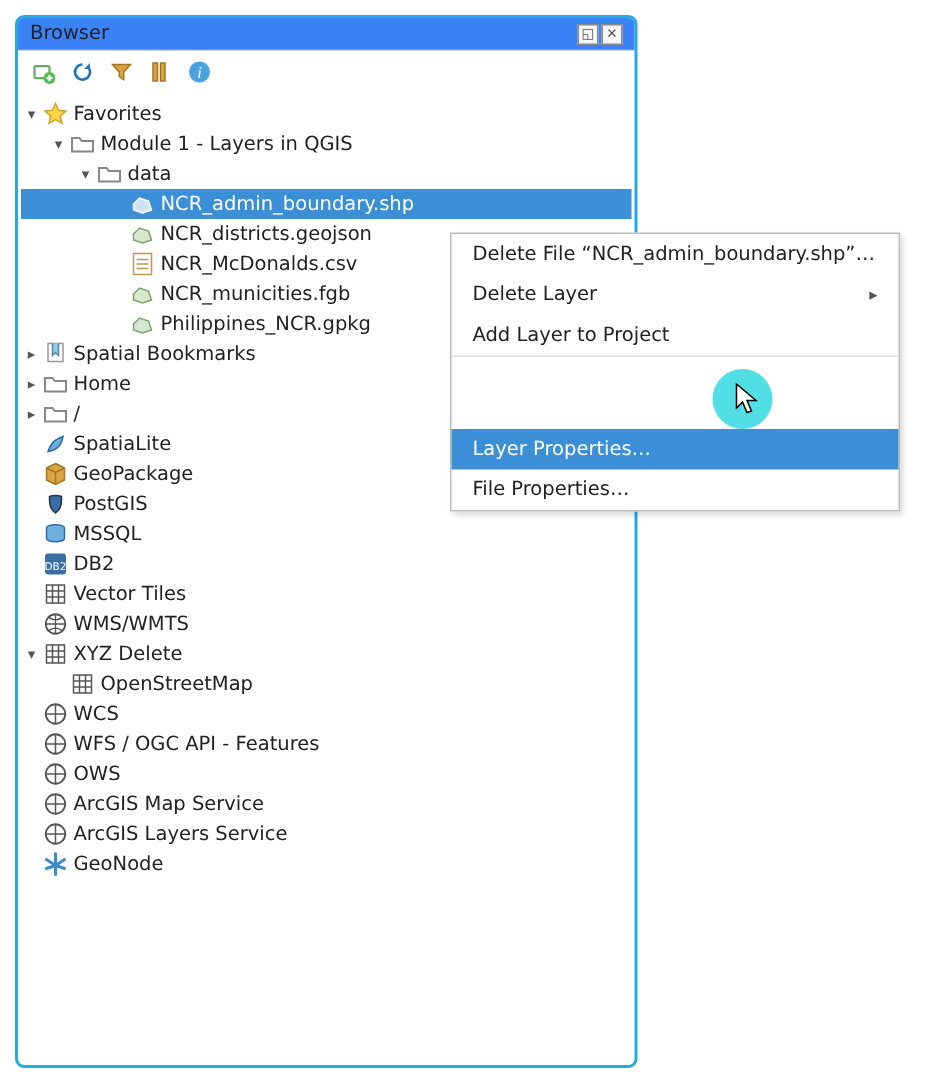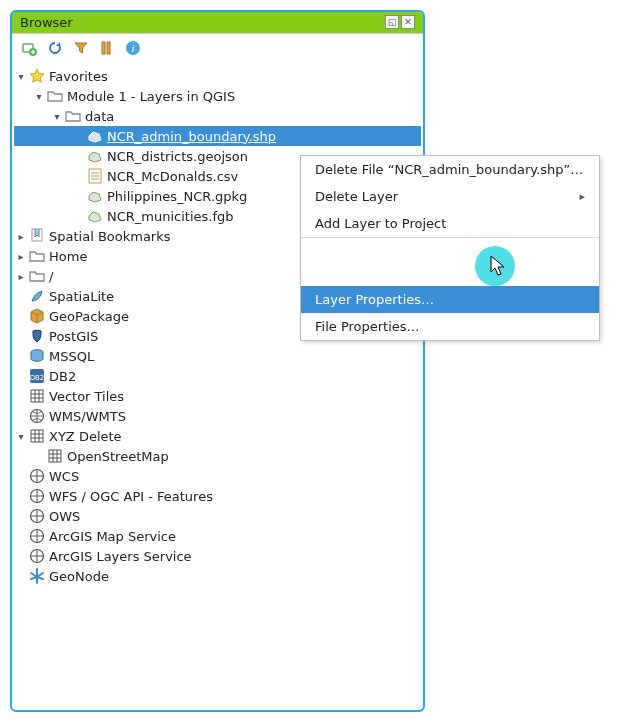--- a/index.html
+++ b/index.html
@@ -17,24 +17,25 @@
     border: 2px solid #25aae1;
     border-radius: 6px;
     width: 415px;
     height: 702px;
     position: relative;
     display: flex;
     flex-direction: column;
     background: #fff;
   }
   .panel-header {
-    background: #84cc16;
+    background: #3b82f6;
     border-bottom: 1px solid #d0d0d0;
     padding: 3px 8px;
     display: flex;
+    align-items: center;
     border-top-left-radius: 4px;
     border-top-right-radius: 4px;
   }
   .panel-title {
     flex: 1;
     font-size: 13px;
     color: #222;
   }
   .panel-buttons {
     display: flex;
@@ -75,21 +76,20 @@
     text-align: center;
     color: #555;
     font-size: 10px;
     user-select: none;
   }
   .icon { width:18px; height:18px; display:inline-flex; align-items:center; justify-content:center; margin-right:3px; }
   .label { color:#222; }
   .row.selected {
     background: #3b8fd6;
     color: #fff;
-    text-decoration: underline;
   }
   .row.selected .label { color:#fff; }
   
   .context-menu {
     position: absolute;
     left: 300px;
     top: 155px;
     width: 300px;
     background: #fff;
     border: 1px solid #bbb;
@@ -242,30 +242,30 @@
       </span>
       <span class="label">NCR_McDonalds.csv</span>
     </div>
     <div class="row">
       <span class="indent" style="width:72px"></span>
       <span class="icon">
         <svg width="16" height="14">
             <path d="M2 7l4-4 6 2 2 6-6 2-6-2z" fill="#d7e7d0" stroke="#7ba46b" stroke-width="1"></path>
           </svg>
       </span>
+      <span class="label">NCR_municities.fgb</span>
+    </div>
+    <div class="row">
+      <span class="indent" style="width:72px"></span>
+      <span class="icon">
+        <svg width="16" height="14">
+            <path d="M2 7l4-4 6 2 2 6-6 2-6-2z" fill="#d7e7d0" stroke="#7ba46b" stroke-width="1"></path>
+          </svg>
+      </span>
       <span class="label">Philippines_NCR.gpkg</span>
-    </div>
-    <div class="row">
-      <span class="indent" style="width:72px"></span>
-      <span class="icon">
-        <svg width="16" height="14">
-            <path d="M2 7l4-4 6 2 2 6-6 2-6-2z" fill="#d7e7d0" stroke="#7ba46b" stroke-width="1"></path>
-          </svg>
-      </span>
-      <span class="label">NCR_municities.fgb</span>
     </div>
 
     <div class="row">
       <span class="arrow">▸</span>
       <span class="icon">
         <svg width="14" height="16">
             <rect x="2" y="1" width="10" height="12" fill="#fff" stroke="#999"></rect>
             <path d="M5 1v8l2-2 2 2V1" fill="#9cd" stroke="#58a"></path>
           </svg>
       </span>

